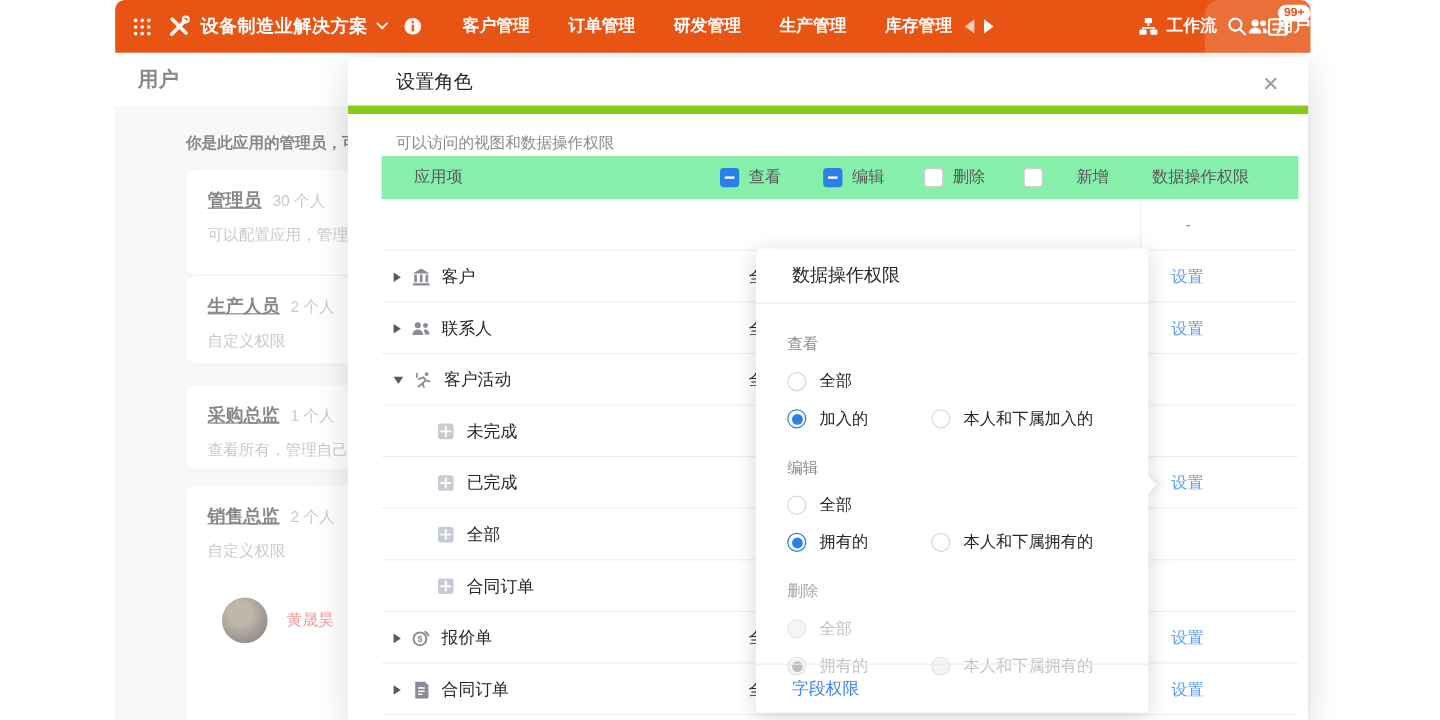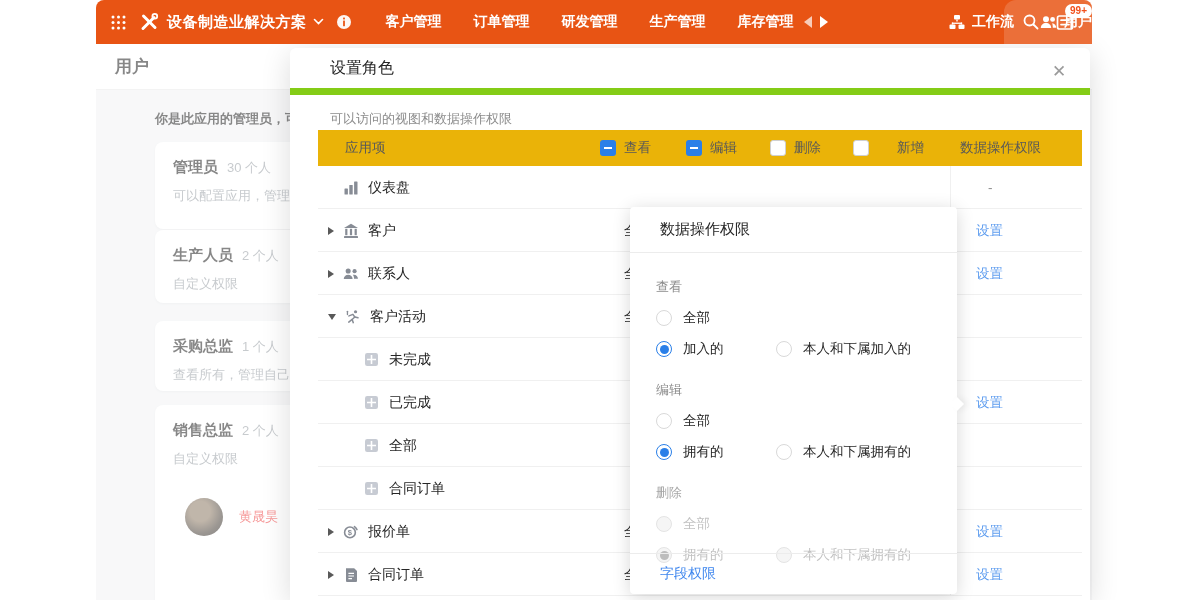--- a/index.html
+++ b/index.html
@@ -34,21 +34,21 @@
 
   
   .page-head { height:46px; background:#fff; display:flex; align-items:center; padding-left:19px;
                border-bottom:1px solid #E9E9E9; }
   .page-title { font-size:17px; font-weight:700; color:#262626; }
   .page-body { position:relative; height:510px; background:#F2F3F5; }
   .admin-note { position:absolute; left:59px; top:20px; font-size:13px; font-weight:700; color:#262626; white-space:nowrap; }
   .role-card { position:absolute; left:59px; width:300px; background:#fff; border-radius:8px;
                box-shadow:0 1px 3px rgba(0,0,0,.05); padding:16px 18px; overflow:hidden; }
   .rc-head { display:flex; align-items:baseline; gap:9px; white-space:nowrap; }
-  .rc-name { font-size:15px; font-weight:700; color:#262626; }
+  .rc-name { font-size:15px; font-weight:700; color:#262626;text-decoration:underline; }
   .rc-count { font-size:13px; color:#9AA0A6; }
   .rc-desc { margin-top:10px; font-size:13px; color:#9AA0A6; white-space:nowrap; }
   .rc-member { display:flex; align-items:center; gap:16px; margin-top:30px; margin-left:12px; }
   .avatar { width:38px; height:38px; border-radius:50%;
             background:radial-gradient(circle at 40% 35%, #8d7a64 0 30%, #4a423a 65%, #24201c 100%); }
   .member-name { font-size:13px; color:#ef4444; }
 
   .mask { position:absolute; left:0; top:44px; width:996px; height:556px;
           background:rgba(255,255,255,.45); z-index:5; }
 
@@ -56,21 +56,21 @@
   .modal { position:absolute; left:194px; top:48px; width:800px; height:552px; background:#fff;
            border-radius:6px 6px 0 0; box-shadow:0 6px 30px rgba(0,0,0,.14); z-index:10; }
   .m-head { position:relative; height:47px; border-bottom:7px solid #84cc16; display:flex; align-items:center;
             padding-left:40px; }
   .m-title { font-size:16px; font-weight:500; color:#262626; }
   .m-close { position:absolute; right:20px; top:12px; font-size:17px; color:#9B9B9B; cursor:pointer;
              width:22px; height:22px; display:flex; align-items:center; justify-content:center; }
   .m-sub { padding:15px 40px 0; font-size:13px; color:#8C8C8C; }
 
   .ptable { position:absolute; left:28px; right:8px; top:82px; }
-  .thead { position:relative; height:36px; background:#eab308; font-size:13.5px; color:#595959; }
+  .thead { position:relative; height:36px; background:#86efac; font-size:13.5px; color:#595959; }
   .thead .appcol { position:absolute; left:27px; top:0; line-height:36px; }
   .hcol { position:absolute; top:0; height:36px; display:flex; align-items:center; gap:8px; }
   .datacol { position:absolute; left:642px; top:0; line-height:36px; }
   .trow { position:relative; height:43px; border-bottom:1px solid #F0F0F0; }
   .rname { position:absolute; top:0; height:43px; display:flex; align-items:center; gap:9px; font-size:14px; color:#262626; }
   .caret { width:0; height:0; flex:none; cursor:pointer; }
   .caret.right { border-top:4.5px solid transparent; border-bottom:4.5px solid transparent; border-left:6px solid #595959; }
   .caret.down  { border-left:4.5px solid transparent; border-right:4.5px solid transparent; border-top:6px solid #595959; }
   .ricon { display:inline-flex; width:16px; height:16px; flex:none; }
   .rowcb { position:absolute; left:282px; top:13px; }
@@ -269,31 +269,21 @@
             </span><span class="hcol" style="left: 452px;">
               <span class="cb unchecked"></span>
                <span>删除</span>
             </span><span class="hcol" style="left: 535px; gap: 28px;">
               <span class="cb unchecked"></span>
                <span>新增</span>
             </span></span>
         <span class="datacol">数据操作权限</span>
       </div>
       <div id="perm-rows">
-          <div class="trow"><span class="rname" style="left: 10px;">
-              <span style="width:6px"></span>
-              <span class="ricon">
-                <svg width="16" height="16" viewBox="0 0 16 16" fill="#878C95">
-                  <rect x="1.5" y="8.5" width="3.4" height="6" rx="0.6"></rect>
-                  <rect x="6.3" y="5" width="3.4" height="9.5" rx="0.6"></rect>
-                  <rect x="11.1" y="1.5" width="3.4" height="13" rx="0.6"></rect>
-                </svg>
-              </span>
-              <span>仪表盘</span>
-            </span><span class="rowcb cb checked"></span><div class="acell">
+          <div class="trow"><span class="rowcb cb checked"></span><div class="acell">
               <span class="dash">-</span>
             </div></div>
           <div class="trow"><span class="rname" style="left: 10px;">
               <span class="caret right"></span>
               <span class="ricon">
                 <svg width="16" height="16" viewBox="0 0 16 16" fill="#878C95">
                   <path d="M8 0.8 L15 5 H1 Z"></path>
                   <rect x="2.2" y="5.8" width="2.2" height="6.4"></rect>
                   <rect x="6.9" y="5.8" width="2.2" height="6.4"></rect>
                   <rect x="11.6" y="5.8" width="2.2" height="6.4"></rect>

